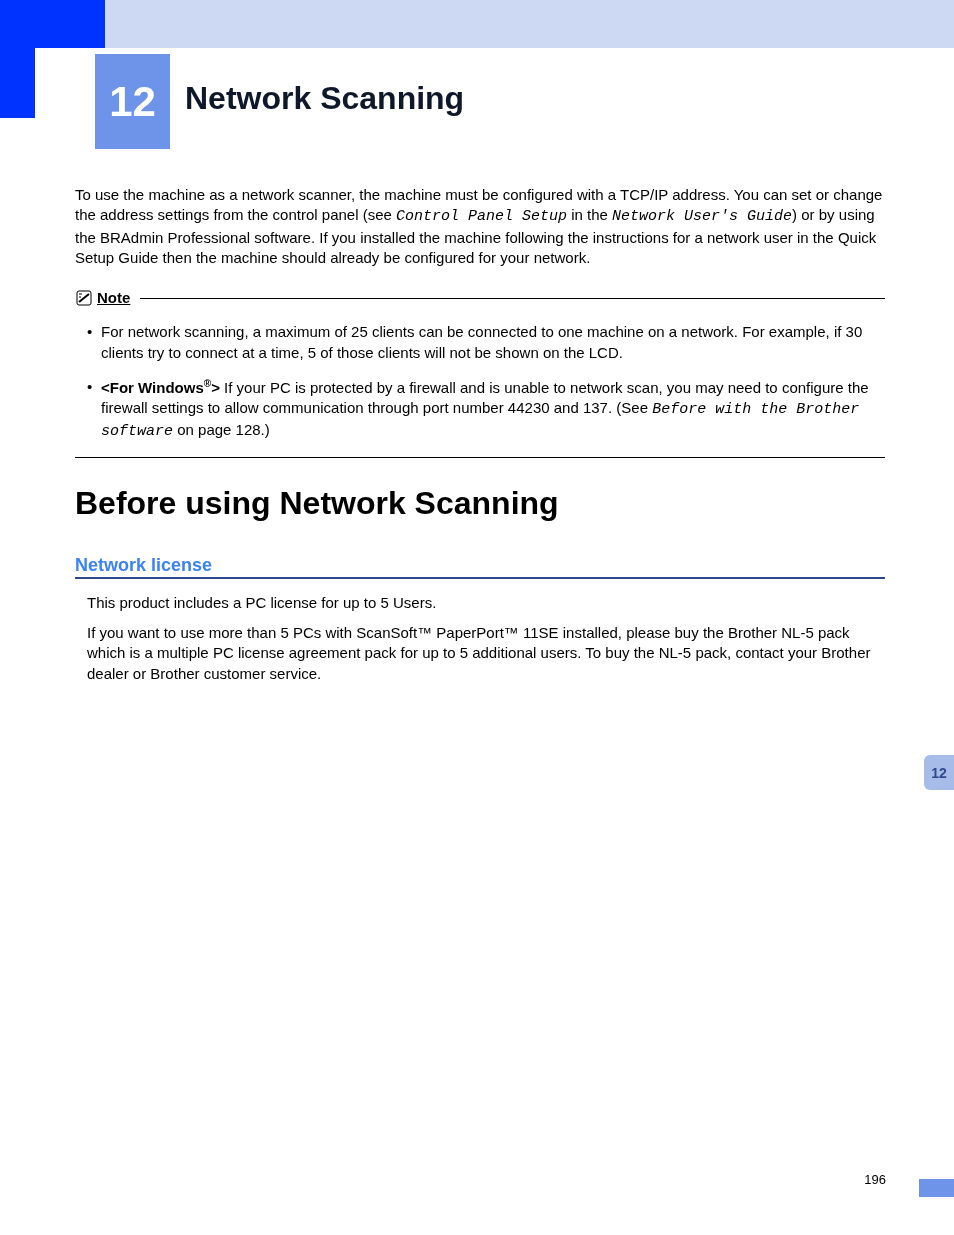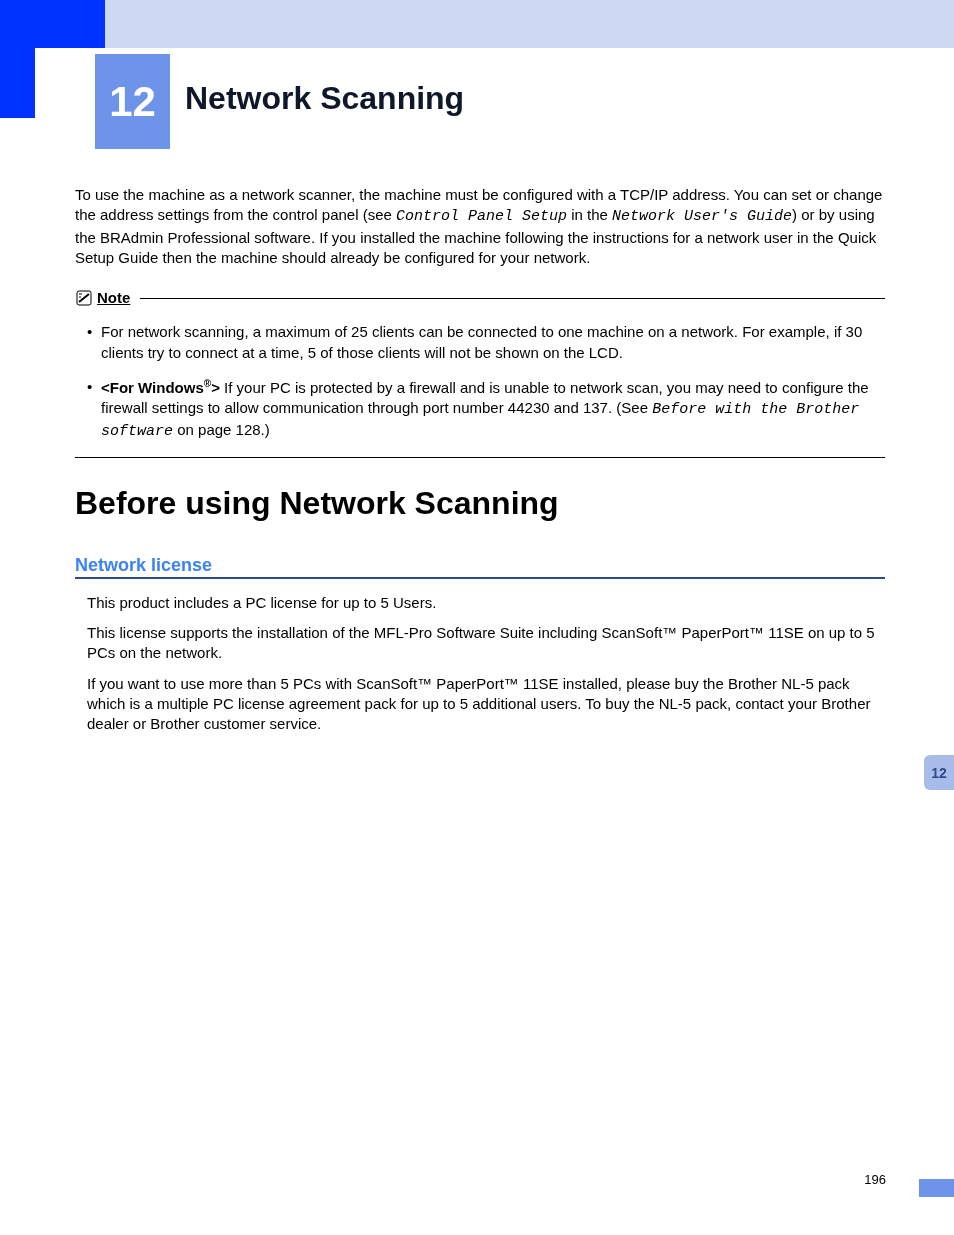--- a/index.html
+++ b/index.html
@@ -203,21 +203,20 @@
     </li>
   </ul>
 
   <div class="note-bottom-line"></div>
 
   <h2 class="section-heading">Before using Network Scanning</h2>
 
   <h3 class="subsection-heading">Network license</h3>
 
   <p class="body-para">This product includes a PC license for up to 5 Users.</p>
-  <p class="body-para">This license supports the installation of the MFL-Pro Software Suite including ScanSoft™ PaperPort™ 11SE on up to 5 PCs on the network.</p>
   <p class="body-para">If you want to use more than 5 PCs with ScanSoft™ PaperPort™ 11SE installed, please buy the Brother NL-5 pack which is a multiple PC license agreement pack for up to 5 additional users. To buy the NL-5 pack, contact your Brother dealer or Brother customer service.</p>
 
 </div>
 
 <div class="side-tab">
   <span>12</span>
 </div>
 
 <div class="page-footer">196</div>
 <div class="footer-bar"></div>

